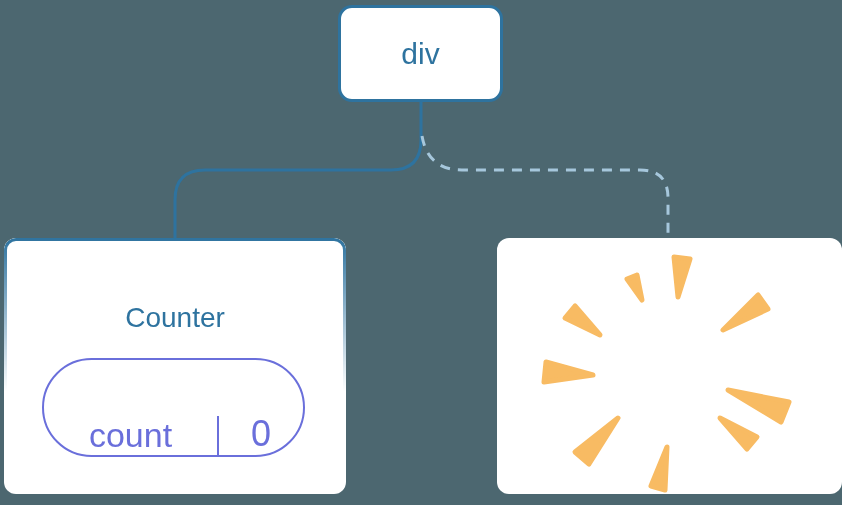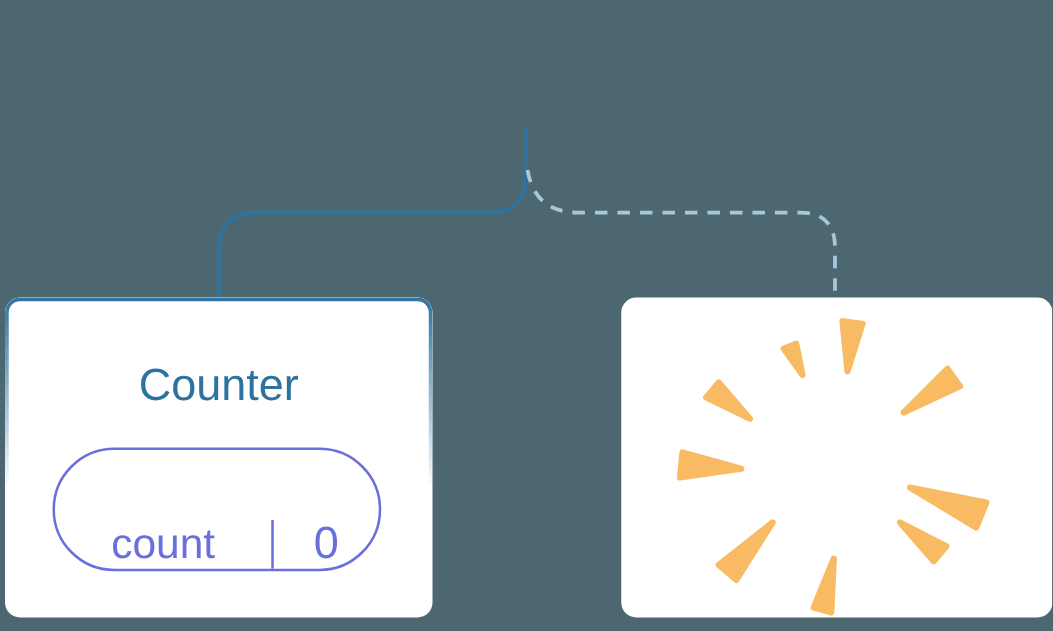--- a/index.html
+++ b/index.html
@@ -76,23 +76,23 @@
     -webkit-mask: linear-gradient(#000 0%, transparent 60%);
     mask: linear-gradient(#000 0%, transparent 60%);
     pointer-events: none;
   }
   .card-removed {
     left: 497px;
     width: 345px;
   }
   .card-title {
     text-align: center;
-    padding-top: 49px;
+    padding-top: 64px;
     color: var(--accent-blue);
-    font-size: 36px;
+    font-size: 28px;
     font-weight: 500;
   }
   .state-pill {
     position: absolute;
     left: 38px; top: 120px;
     width: 263px; height: 99px;
     border: 2px solid var(--state-purple);
     border-radius: 60px;
     display: flex;
     align-items: flex-end;
@@ -128,20 +128,23 @@
 </head>
 <body>
 
 <div class="stage">
 
   <svg class="connectors" viewBox="0 0 842 505" aria-hidden="true">
     <path class="solid-link" d="M 421 102 L 421 140 Q 421 170 391 170 L 205 170 Q 175 170 175 200 L 175 240"></path>
     <path class="dashed-link" d="M 422 136 Q 428 170 462 170 L 640 170 Q 668 170 668 198 L 668 240"></path>
   </svg>
 
+  <div class="node-root">
+    <span>div</span>
+  </div>
 
   <div class="card card-counter">
     <div class="card-title">Counter</div>
     <div class="state-pill">
       <span class="pill-key">count</span>
       <span class="pill-value">0</span>
     </div>
   </div>
 
   <div class="card card-removed">

